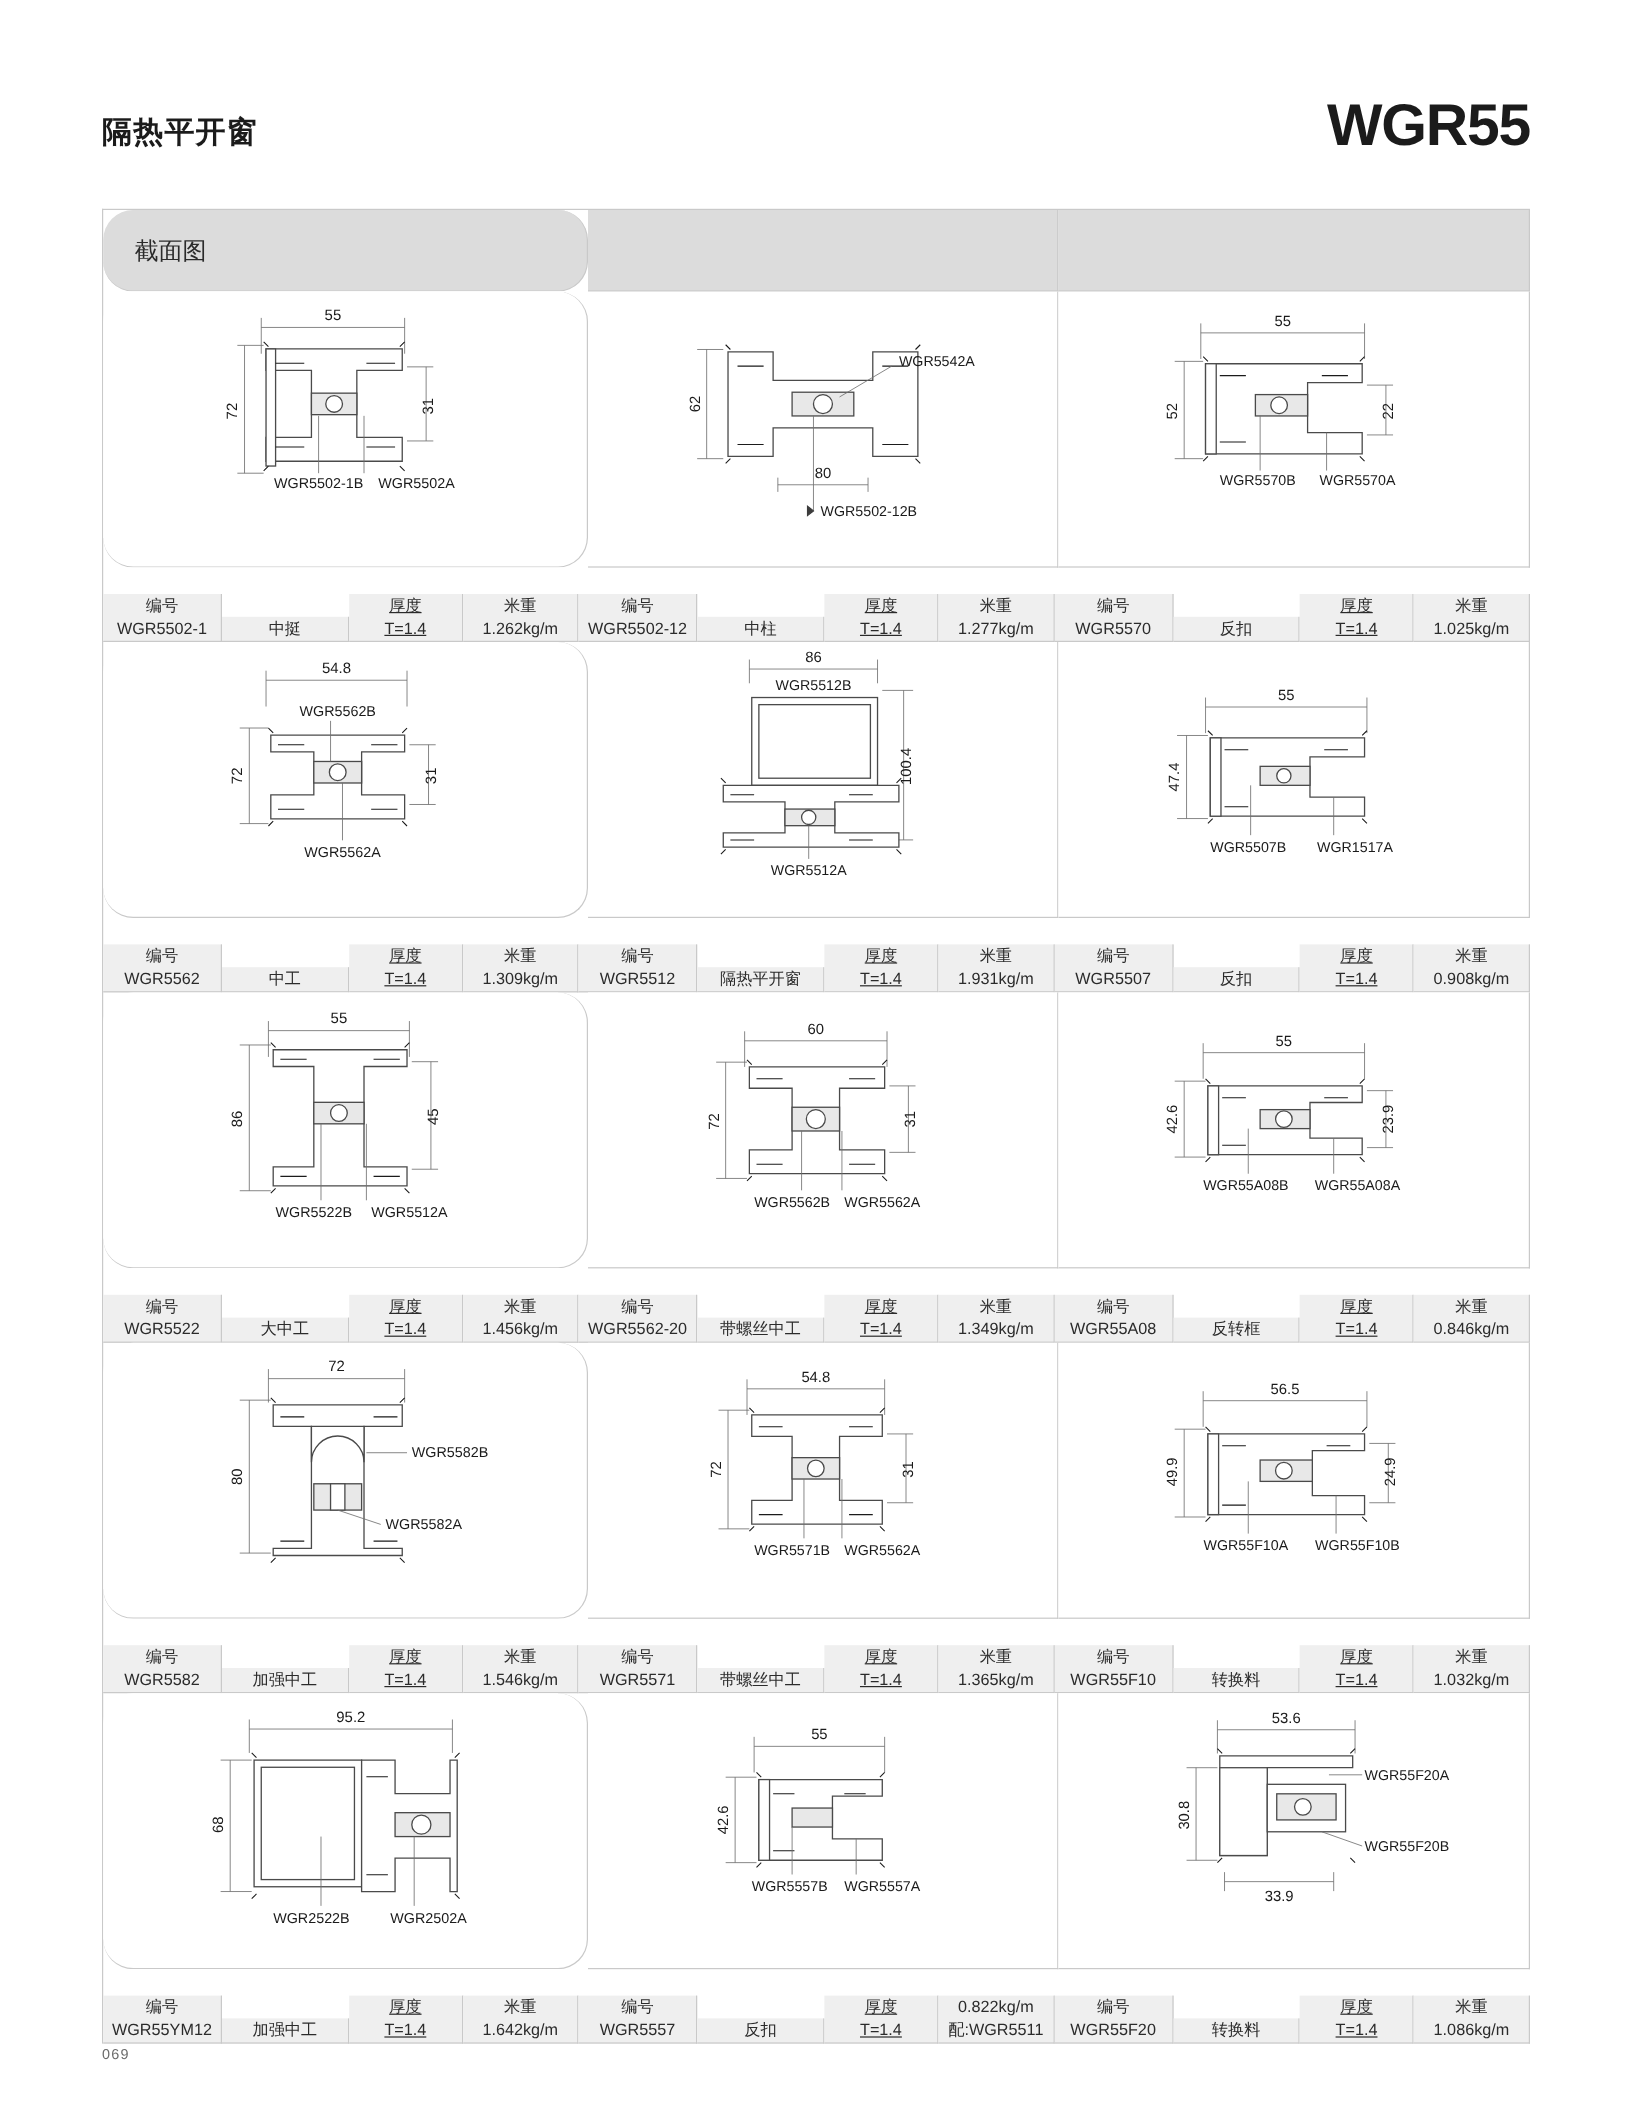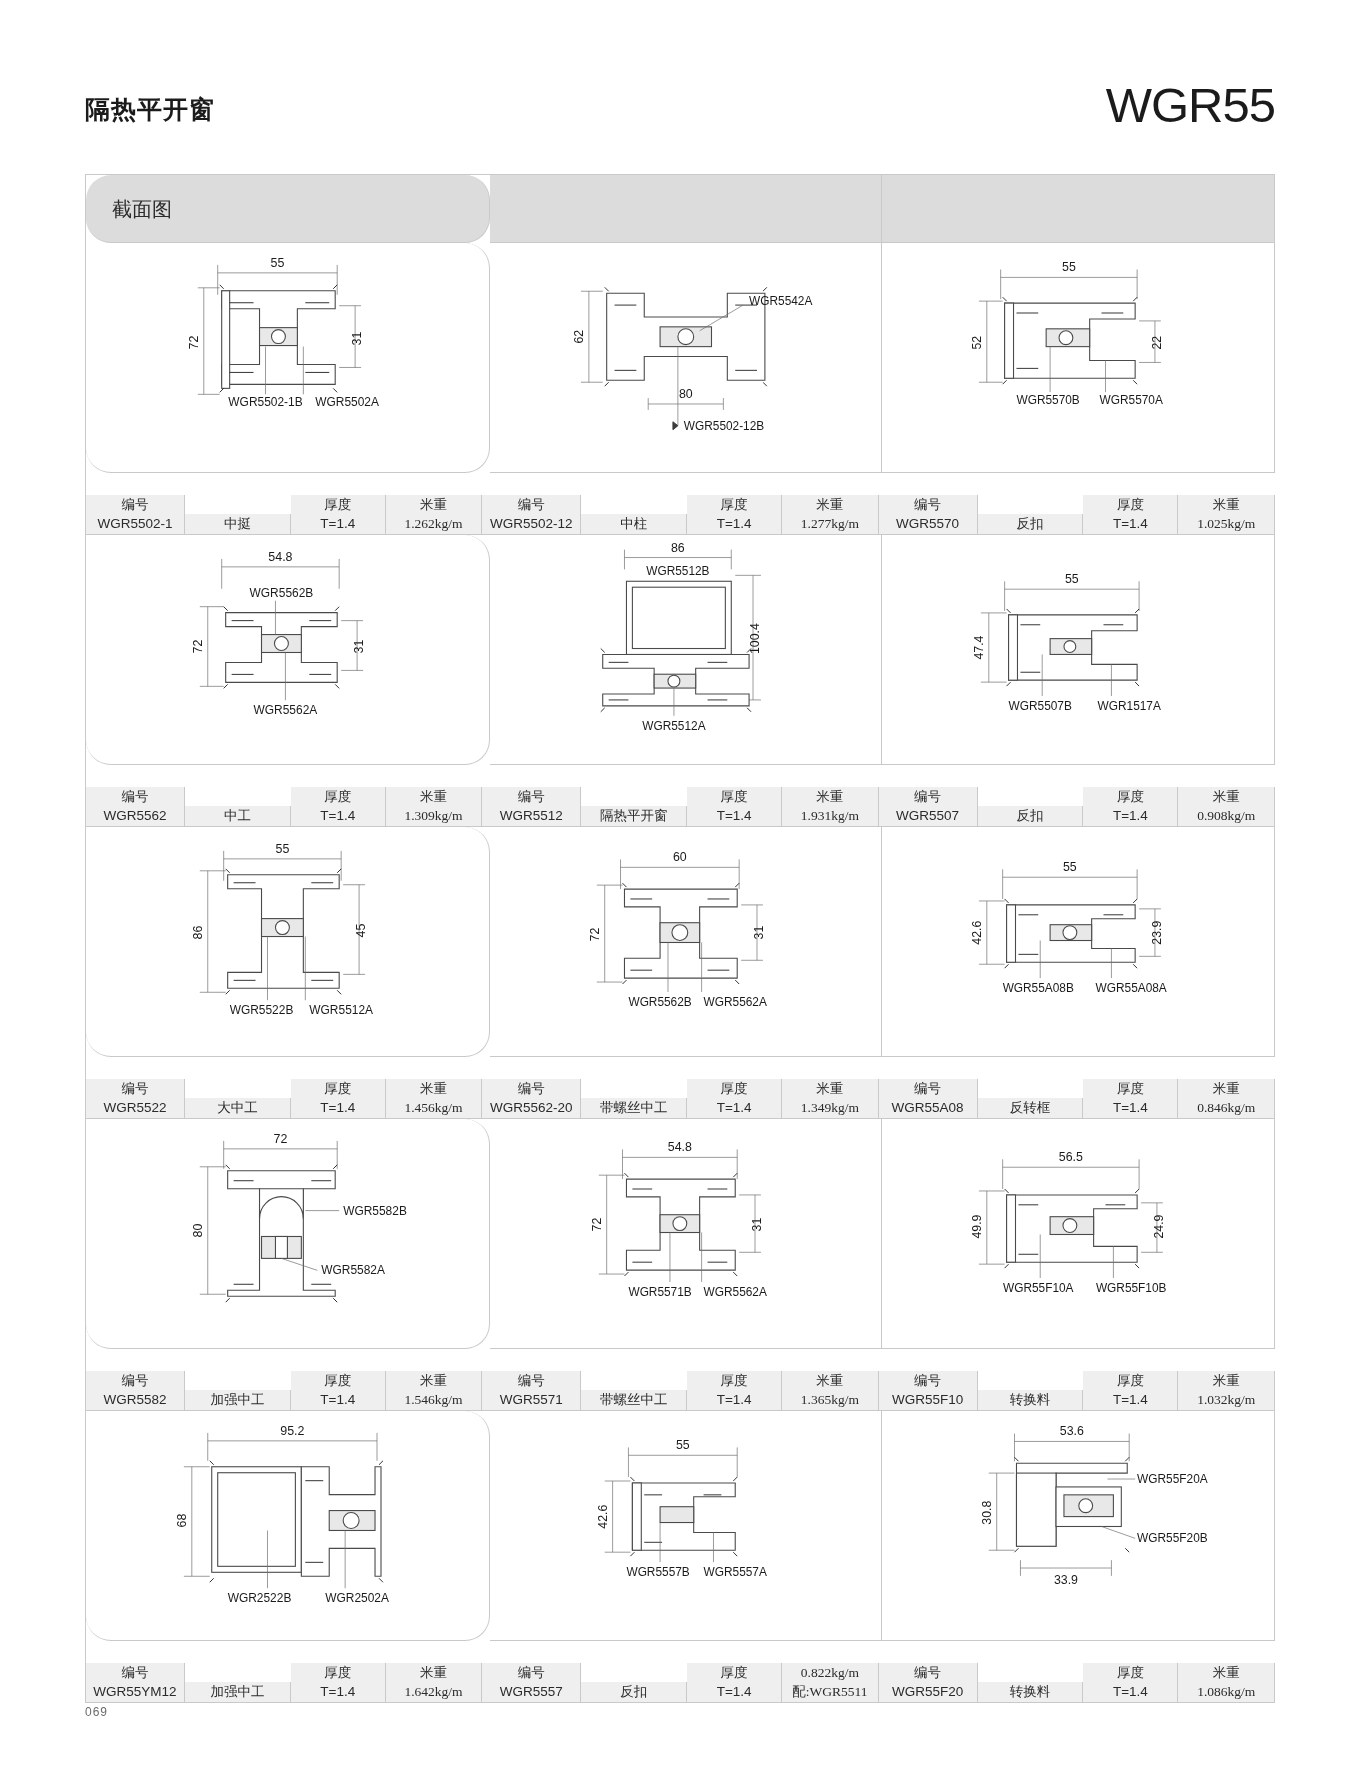--- a/index.html
+++ b/index.html
@@ -22,21 +22,21 @@
     position:absolute;
     left:85px;top:85px;width:1190px;height:52px;
   }
   .header .title{
     position:absolute;left:0;top:8px;
     font-size:25px;font-weight:bold;letter-spacing:1px;
     color:#1b1b1b;
   }
   .header .code{
     position:absolute;right:0;top:-8px;
-    font-size:49px;font-weight:normal;letter-spacing:-1px;
+    font-size:49px;font-weight:bold;letter-spacing:-1px;
     color:#1b1b1b;
   }
   
   .table{
     position:absolute;
     left:85px;top:174px;
     width:1190px;
     border-top:1px solid #c9c9c9;
     border-left:1px solid #c9c9c9;
     box-sizing:border-box;
@@ -69,22 +69,22 @@
     border-right:1px solid #c9c9c9;
     border-bottom:1px solid #c9c9c9;
     background:#efefef;
     display:flex;flex-direction:column;
     align-items:center;justify-content:center;
     font-size:13.5px;color:#2b2b2b;line-height:1.45;
     text-align:center;
   }
   .sc-a{width:99px;}
   .sc-b{width:106px;}
-  .sc-c{width:95px;}
-  .sc-d{width:96.66px;font-family:Liberation Serif, serif;}
+  .sc-c{width:95px;text-decoration:underline;}
+  .sc-d{width:96.66px;}
 
   .spec .scell .l1{display:block;}
   .spec .scell .l2{display:block;}
 
   
   .footer{
     position:absolute;left:85px;bottom:52px;
     font-size:12px;color:#6b6b6b;letter-spacing:1px;
   }
 

